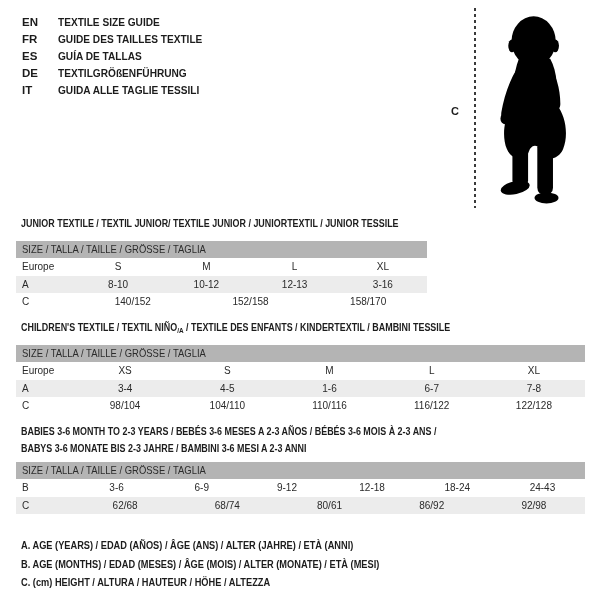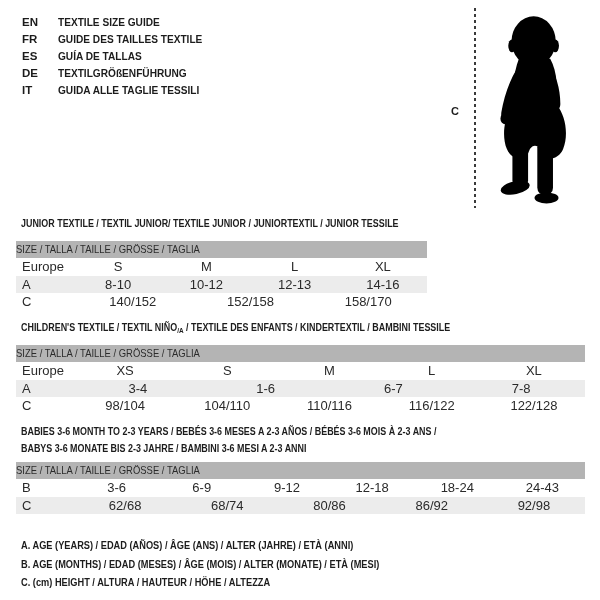--- a/index.html
+++ b/index.html
@@ -37,27 +37,27 @@
     font-weight: bold; font-size: 10.5px; line-height: 17px;
     white-space: nowrap; transform: scaleX(0.85); transform-origin: 0 0;
   }
   .subscript { font-size: 7.5px; vertical-align: -2px; }
 
   
   .size-table { position: absolute; left: 16px; }
   .size-header-bar {
     height: 17px; line-height: 17px;
     background: var(--header-bar, #b4b4b4);
-    color: #2b2b2b; font-size: 10.5px; padding-left: 0;
+    color: #2b2b2b; font-size: 10.5px; padding-left: 6px;
     white-space: nowrap;
   }
   .size-header-bar .inner { display: inline-block; transform: scaleX(0.9);
                             transform-origin: 0 50%; }
   .trow { display: flex; height: 17.5px; line-height: 17.5px;
-          font-size: 13px; color: #2a2a2a; }
+          font-size: 10px; color: #2a2a2a; }
   .trow.alt { background: var(--alt-row, #ececec); }
   .cell-label { width: 58px; padding-left: 6px; }
   .cell { flex: 1; text-align: center; }
 
   
   .footnotes { position: absolute; left: 21px; top: 536px; }
   .footnote-line { height: 18.5px; line-height: 18.5px; font-weight: bold;
                    font-size: 10.5px; white-space: nowrap;
                    transform: scaleX(0.88); transform-origin: 0 50%; }
 </style>
@@ -122,21 +122,21 @@
       <span class="cell">S</span>
       <span class="cell">M</span>
       <span class="cell">L</span>
       <span class="cell">XL</span>
     </div>
     <div class="trow alt">
       <span class="cell-label">A</span>
       <span class="cell">8-10</span>
       <span class="cell">10-12</span>
       <span class="cell">12-13</span>
-      <span class="cell">14-16</span>
+      <span class="cell">3-16</span>
     </div>
     <div class="trow">
       <span class="cell-label">C</span>
       <span class="cell">140/152</span>
       <span class="cell">152/158</span>
       <span class="cell">158/170</span>
     </div>
   </div>
 
   <div class="tbl-title" style="top:319px;">
@@ -150,20 +150,21 @@
       <span class="cell-label">Europe</span>
       <span class="cell">XS</span>
       <span class="cell">S</span>
       <span class="cell">M</span>
       <span class="cell">L</span>
       <span class="cell">XL</span>
     </div>
     <div class="trow alt">
       <span class="cell-label">A</span>
       <span class="cell">3-4</span>
+      <span class="cell">4-5</span>
       <span class="cell">1-6</span>
       <span class="cell">6-7</span>
       <span class="cell">7-8</span>
     </div>
     <div class="trow">
       <span class="cell-label">C</span>
       <span class="cell">98/104</span>
       <span class="cell">104/110</span>
       <span class="cell">110/116</span>
       <span class="cell">116/122</span>
@@ -185,21 +186,21 @@
       <span class="cell">6-9</span>
       <span class="cell">9-12</span>
       <span class="cell">12-18</span>
       <span class="cell">18-24</span>
       <span class="cell">24-43</span>
     </div>
     <div class="trow alt">
       <span class="cell-label">C</span>
       <span class="cell">62/68</span>
       <span class="cell">68/74</span>
-      <span class="cell">80/86</span>
+      <span class="cell">80/61</span>
       <span class="cell">86/92</span>
       <span class="cell">92/98</span>
     </div>
   </div>
 
   <div class="footnotes">
     <div class="footnote-line">A. AGE (YEARS) / EDAD (AÑOS) / ÂGE (ANS) / ALTER (JAHRE) / ETÀ (ANNI)</div>
     <div class="footnote-line">B. AGE (MONTHS) / EDAD (MESES) / ÂGE (MOIS) / ALTER (MONATE) / ETÀ (MESI)</div>
     <div class="footnote-line">C. (cm) HEIGHT / ALTURA / HAUTEUR / HÖHE / ALTEZZA</div>
   </div>

